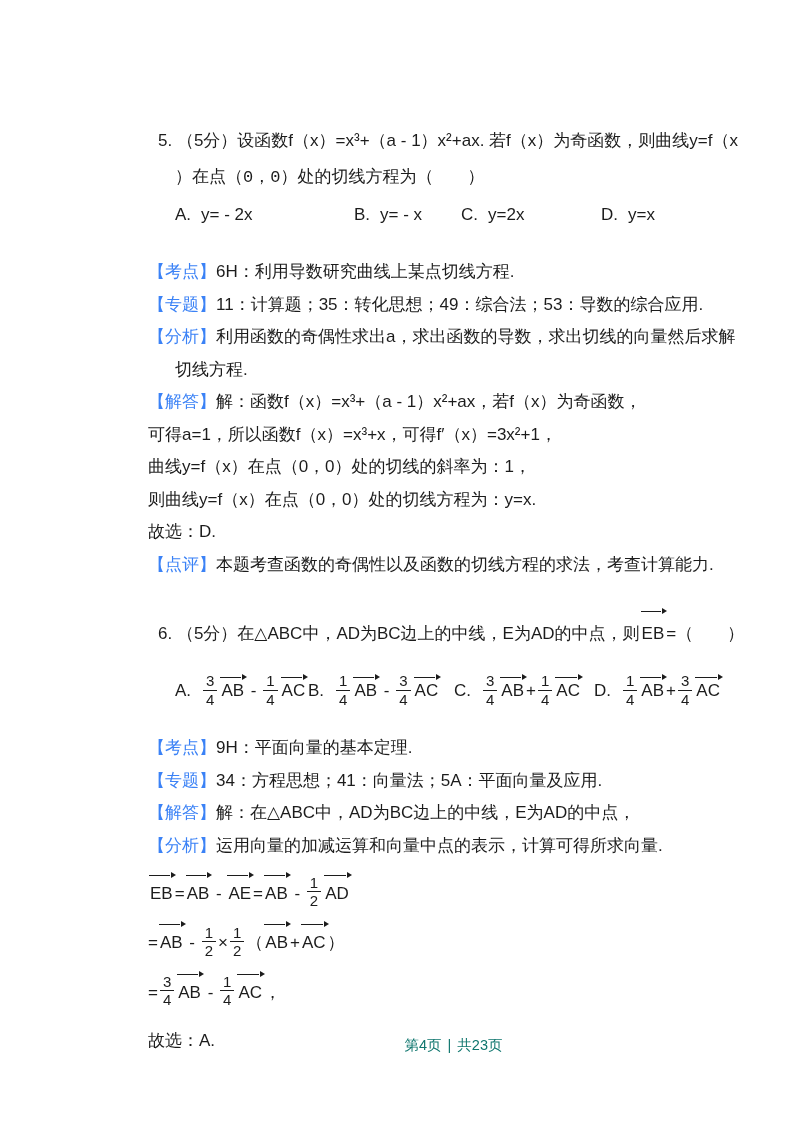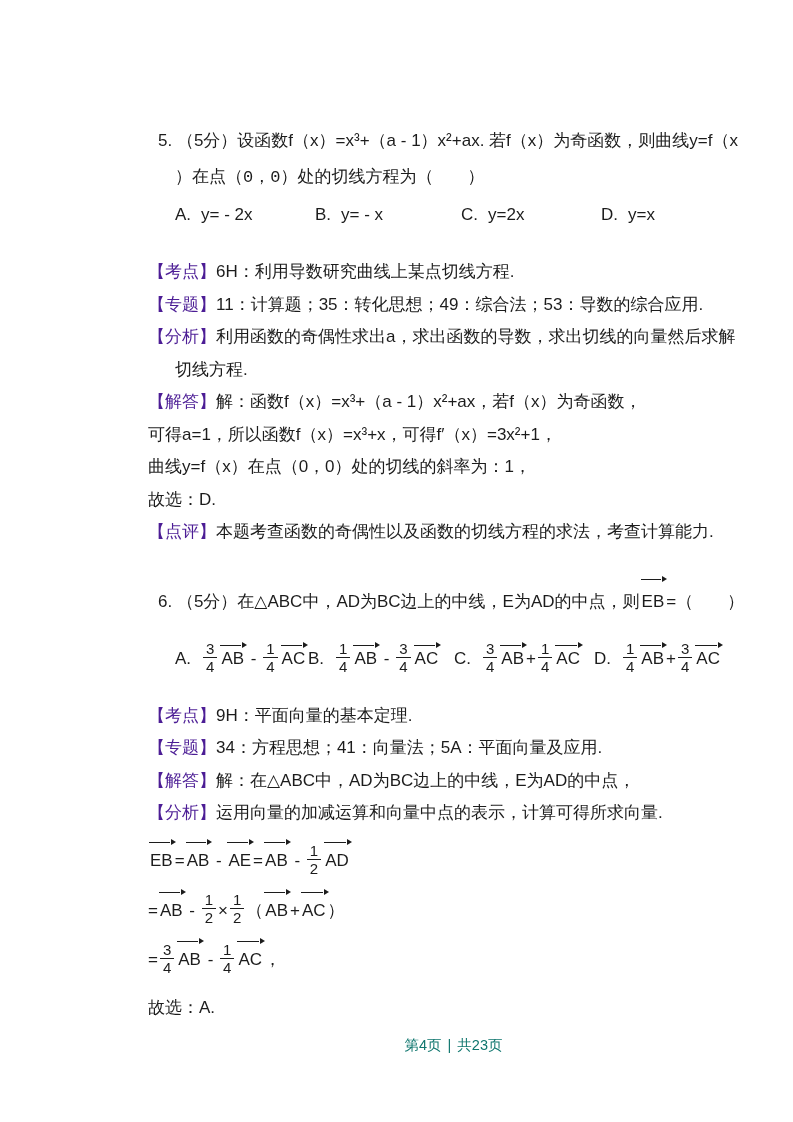--- a/index.html
+++ b/index.html
@@ -3,28 +3,28 @@
 <meta charset="utf-8">
 <style>
   html,body{margin:0;padding:0;}
   body{
     width:793px;height:1122px;background:#ffffff;
     font-family:"Liberation Sans","DejaVu Sans",sans-serif;
     font-size:17px;color:#1c1c1c;overflow:hidden;
   }
   .page{position:relative;width:793px;height:1122px;box-sizing:border-box;
         padding:122px 86px 0 108px;margin-left:40px;}
-  .tag{color:#4c1d95;}
+  .tag{color:#3b82f6;}
   .stem{line-height:37px;}
   .stem .l1{margin-left:10px;}
   .stem .l2{margin-left:27px;font-family:Liberation Mono, monospace;}
   .optrow5{margin-left:27px;line-height:37px;white-space:nowrap;}
   .opt5{display:inline-block;}
   .opt5.w1{width:140px;}
-  .opt5.w2{width:146px;}
+  .opt5.w2{width:146px;text-align:center;}
   .opt5.w3{width:140px;}
   .olabel{margin-right:10px;}
   .expl{margin-top:23px;}
   .expl .ln{line-height:32.5px;}
   .expl .cont{padding-left:27px;}
   .q6block{margin-top:30px;}
   .optrow6{margin-left:27px;margin-top:8px;white-space:nowrap;height:64px;display:flex;align-items:center;}
   .opt6{display:inline-block;}
   .opt6.w1{width:133px;}
   .opt6.w2{width:146px;}
@@ -61,20 +61,21 @@
   </div>
 
   <div class="expl">
     <div class="ln"><span class="tag">【考点】</span><span>6H：利用导数研究曲线上某点切线方程.</span></div>
     <div class="ln"><span class="tag">【专题】</span><span>11：计算题；35：转化思想；49：综合法；53：导数的综合应用.</span></div>
     <div class="ln"><span class="tag">【分析】</span><span>利用函数的奇偶性求出a，求出函数的导数，求出切线的向量然后求解</span></div>
     <div class="ln cont">切线方程.</div>
     <div class="ln"><span class="tag">【解答】</span><span>解：函数f（x）=x³+（a - 1）x²+ax，若f（x）为奇函数，</span></div>
     <div class="ln">可得a=1，所以函数f（x）=x³+x，可得f′（x）=3x²+1，</div>
     <div class="ln">曲线y=f（x）在点（0，0）处的切线的斜率为：1，</div>
+    <div class="ln">则曲线y=f（x）在点（0，0）处的切线方程为：y=x.</div>
     <div class="ln">故选：D.</div>
     <div class="ln"><span class="tag">【点评】</span><span>本题考查函数的奇偶性以及函数的切线方程的求法，考查计算能力.</span></div>
   </div>
 
   <div class="stem q6block">
     <div class="l1"><span>6. （5分）在△ABC中，AD为BC边上的中线，E为AD的中点，则</span><span class="vec">EB</span><span>=（　　）</span></div>
   </div>
 
   <div class="optrow6">
     <span class="opt6 w1"><span class="olabel">A.</span><span class="frac"><span class="fn">3</span><span class="fd">4</span></span><span class="vec">AB</span><span class="mop"> - </span><span class="frac"><span class="fn">1</span><span class="fd">4</span></span><span class="vec">AC</span></span>

